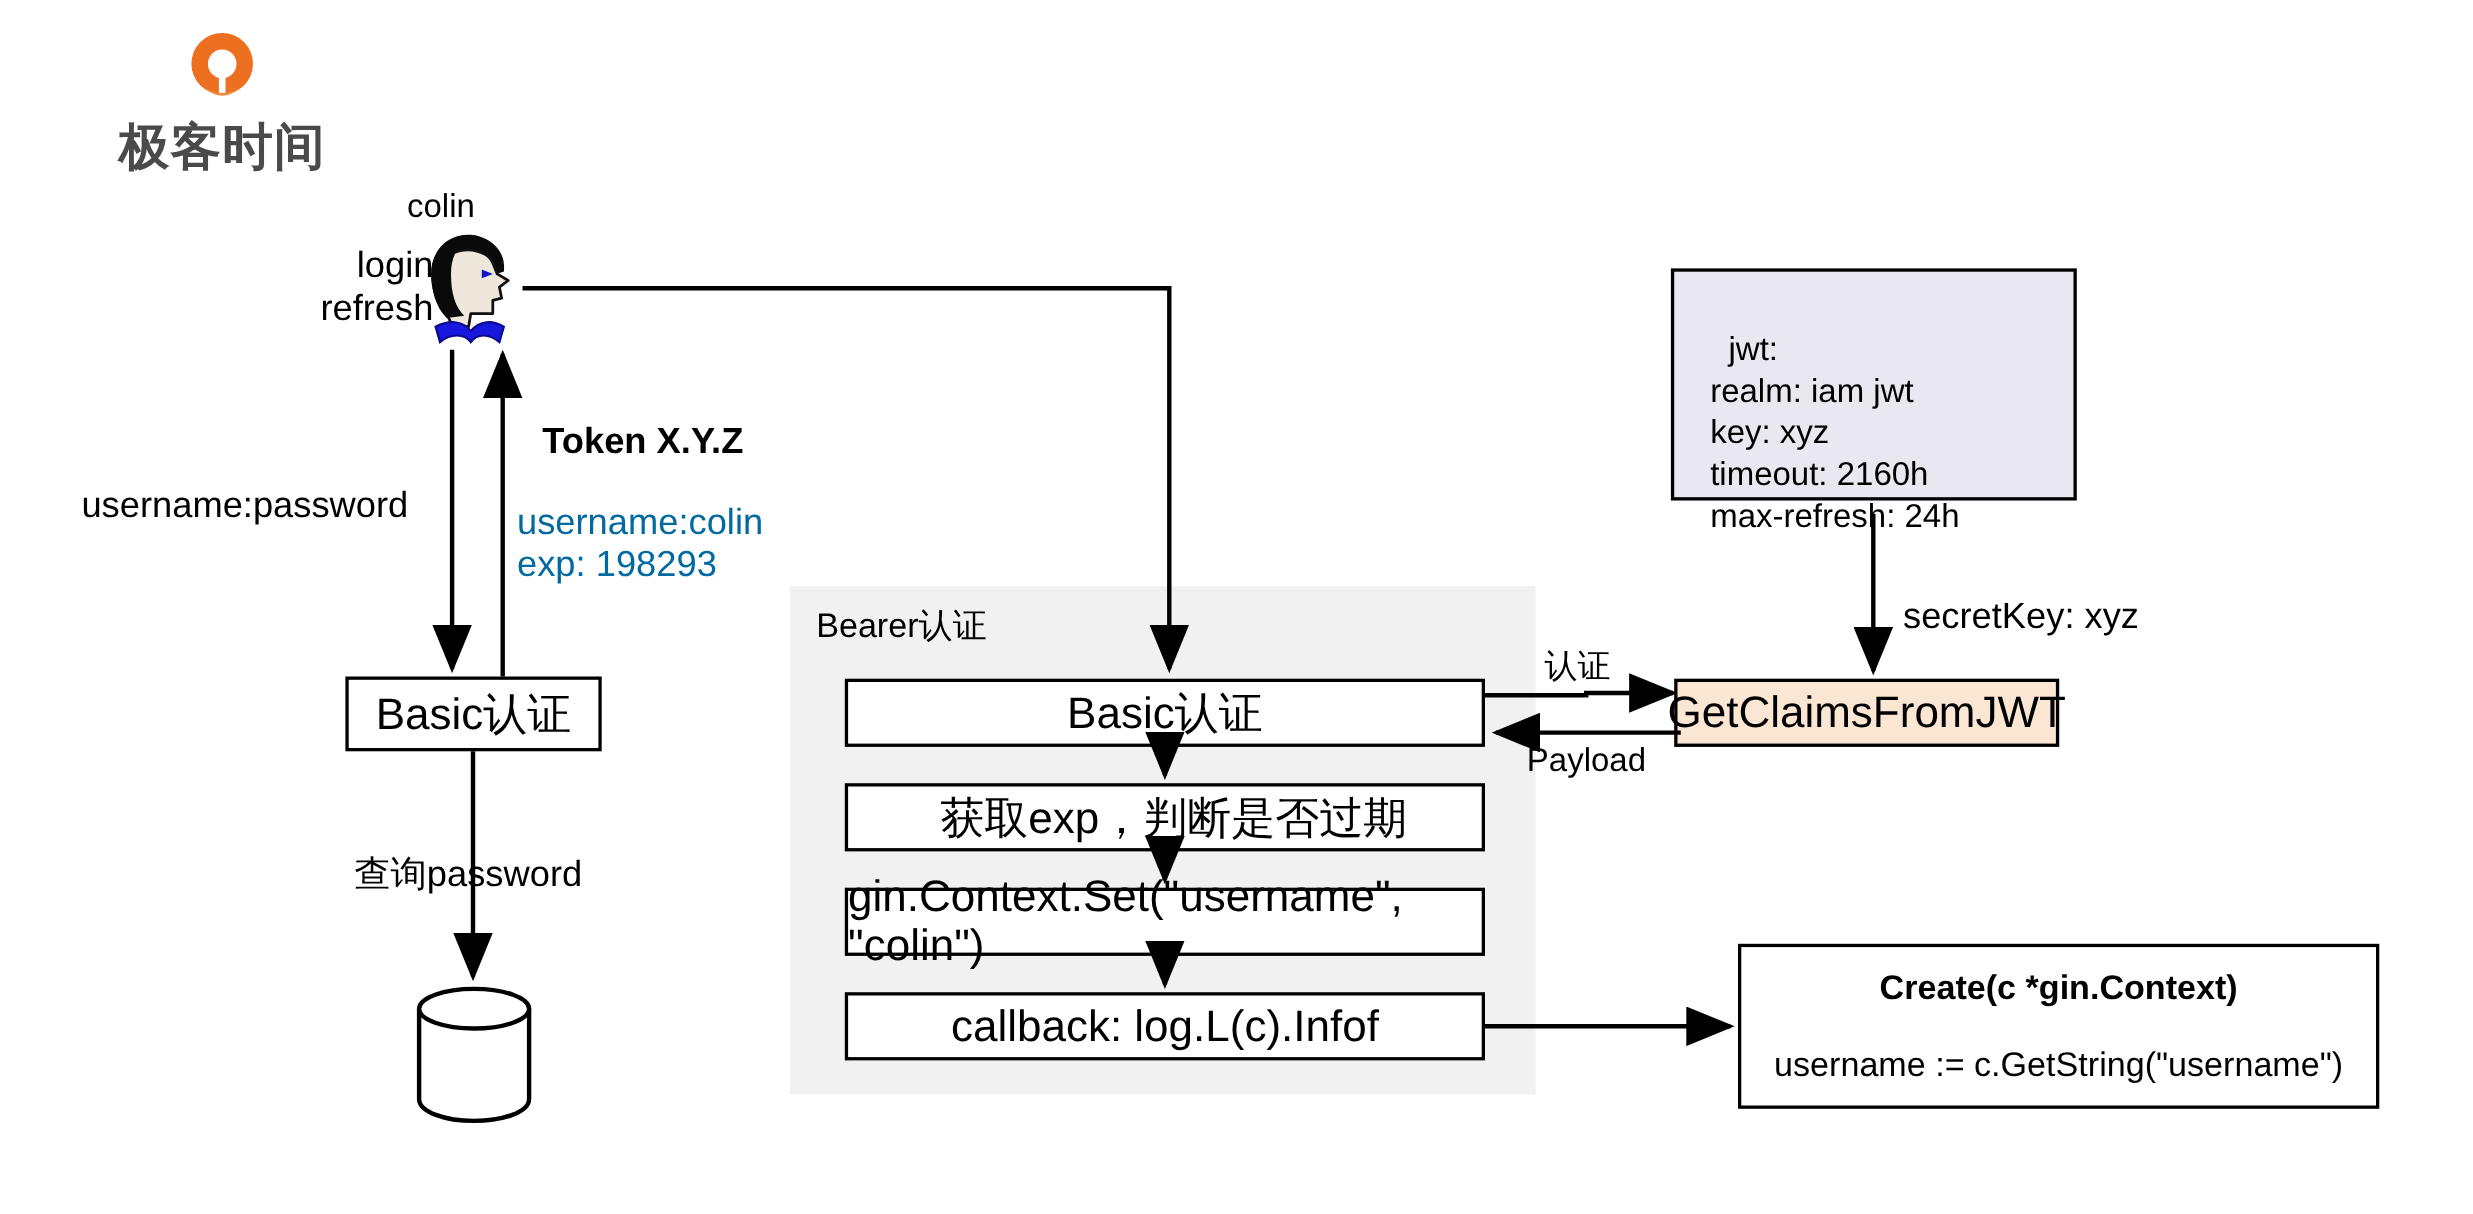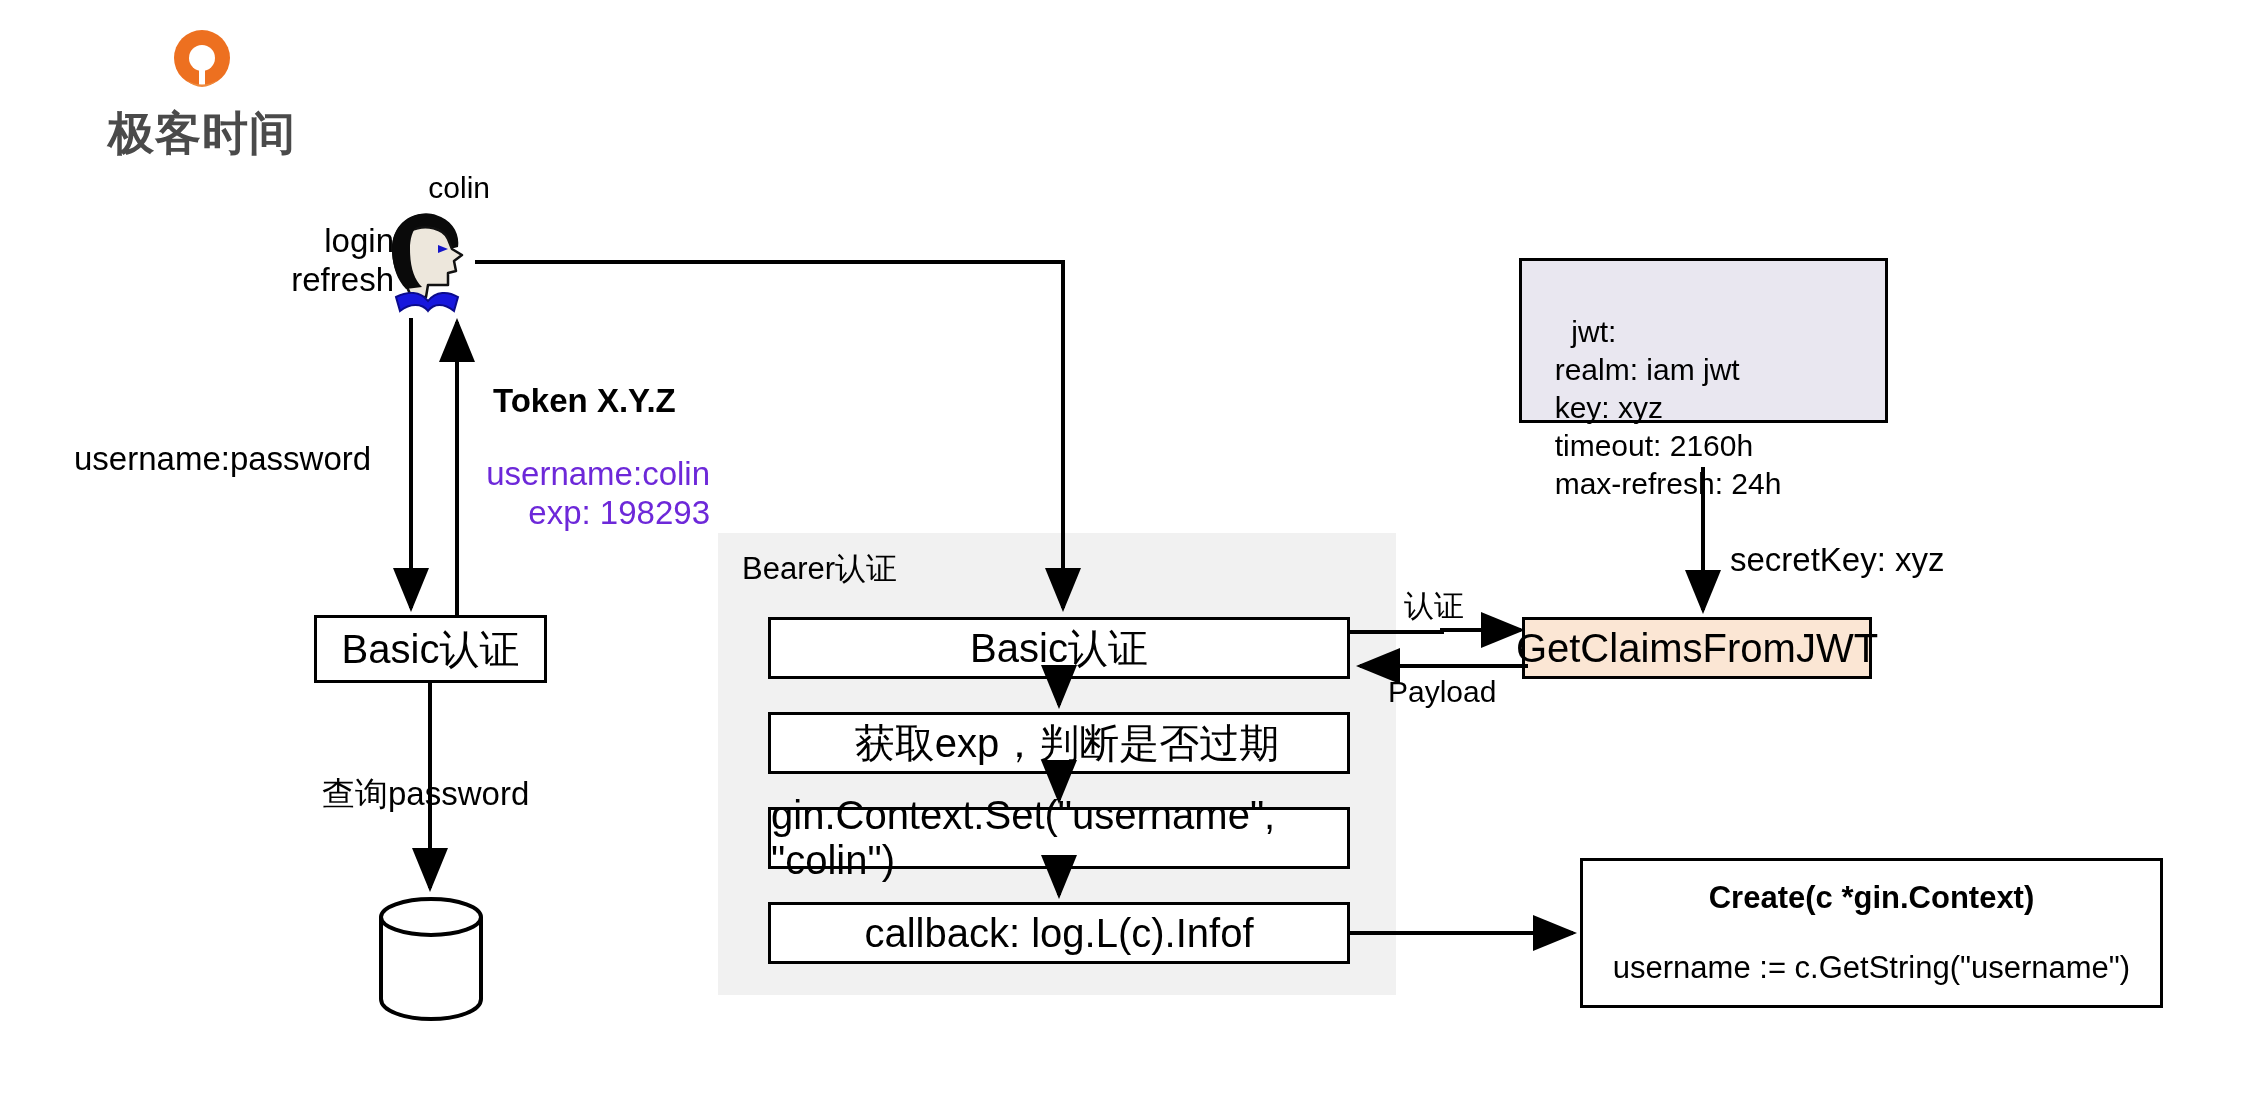--- a/index.html
+++ b/index.html
@@ -10,22 +10,22 @@
   
   #logo{left:52px;top:26px;width:300px;height:76px;display:flex;align-items:center;gap:16px;}
   #logo-mark{width:68px;height:68px;position:relative;}
   #logo-text{font-size:46px;font-weight:700;color:#4a4a4a;letter-spacing:1px;
              font-family:"DejaVu Sans","Liberation Sans",sans-serif;line-height:1;}
   
   .lbl{position:absolute;white-space:pre;line-height:1.18;}
   .t-md{font-size:30px;}
   .t-lg{font-size:33px;}
   .bold{font-weight:700;}
-  .orange{color:#6d28d9;}
-  .ctr{text-align:right;}
+  .orange{color:#0369a1;}
+  .ctr{text-align:left;}
   
   .box{position:absolute;border:3px solid #000;background:#fff;
        display:flex;align-items:center;justify-content:center;
        font-size:40px;box-sizing:border-box;}
   .box.fill-peach{background:#FBE6D4;}
   .panel{position:absolute;background:#F1F1F1;}
   .panel-title{position:absolute;font-size:31px;}
   
   #arrows{position:absolute;left:0;top:0;width:2248px;height:1104px;pointer-events:none;}
   .yaml-box{position:absolute;border:3px solid #000;background:#E9E7F0;box-sizing:border-box;
@@ -108,21 +108,21 @@
     <span>callback: log.L(c).Infof</span>
   </div>
 
   <div class="box fill-peach" style="left:1522px;top:617px;width:350px;height:62px;">
     <span>GetClaimsFromJWT</span>
   </div>
   <div class="lbl t-md" style="left:1404px;top:588px;">认证</div>
   <div class="lbl t-md" style="left:1388px;top:674px;">Payload</div>
   <div class="lbl t-lg" style="left:1730px;top:541px;">secretKey: xyz</div>
 
-  <div class="yaml-box" style="left:1519px;top:258px;width:369px;height:165px;">
+  <div class="yaml-box" style="left:1519px;top:244px;width:369px;height:211px;">
     <span>jwt:
   realm: iam jwt
   key: xyz
   timeout: 2160h
   max-refresh: 24h</span>
   </div>
 
   <div class="createbox" style="left:1580px;top:858px;width:583px;height:150px;">
     <div class="l1">Create(c *gin.Context)</div>
     <div class="l2">username := c.GetString("username")</div>

